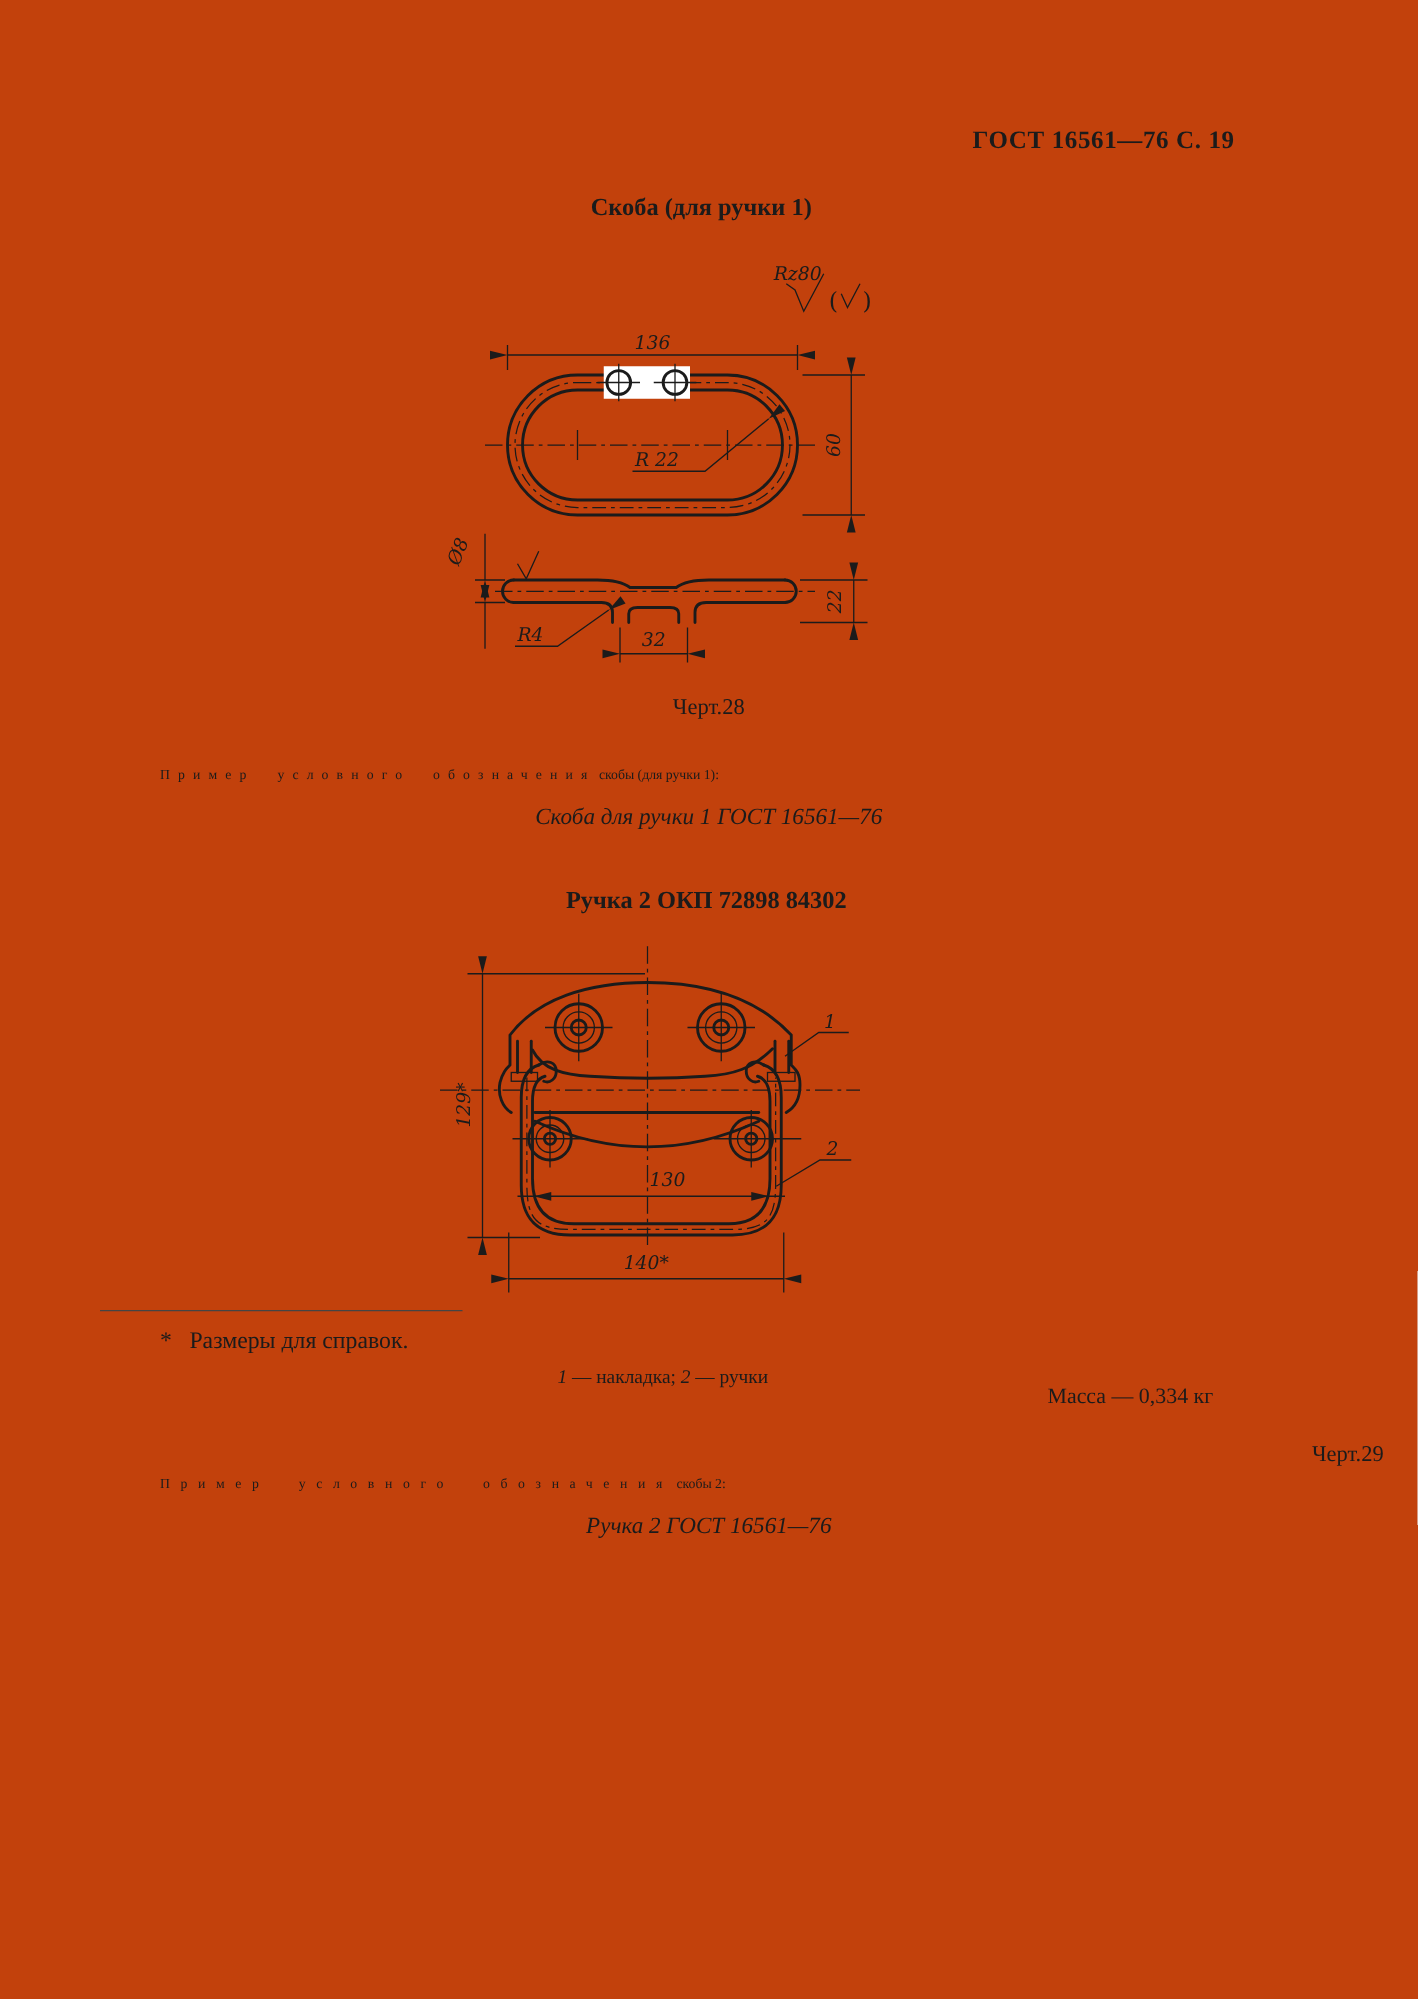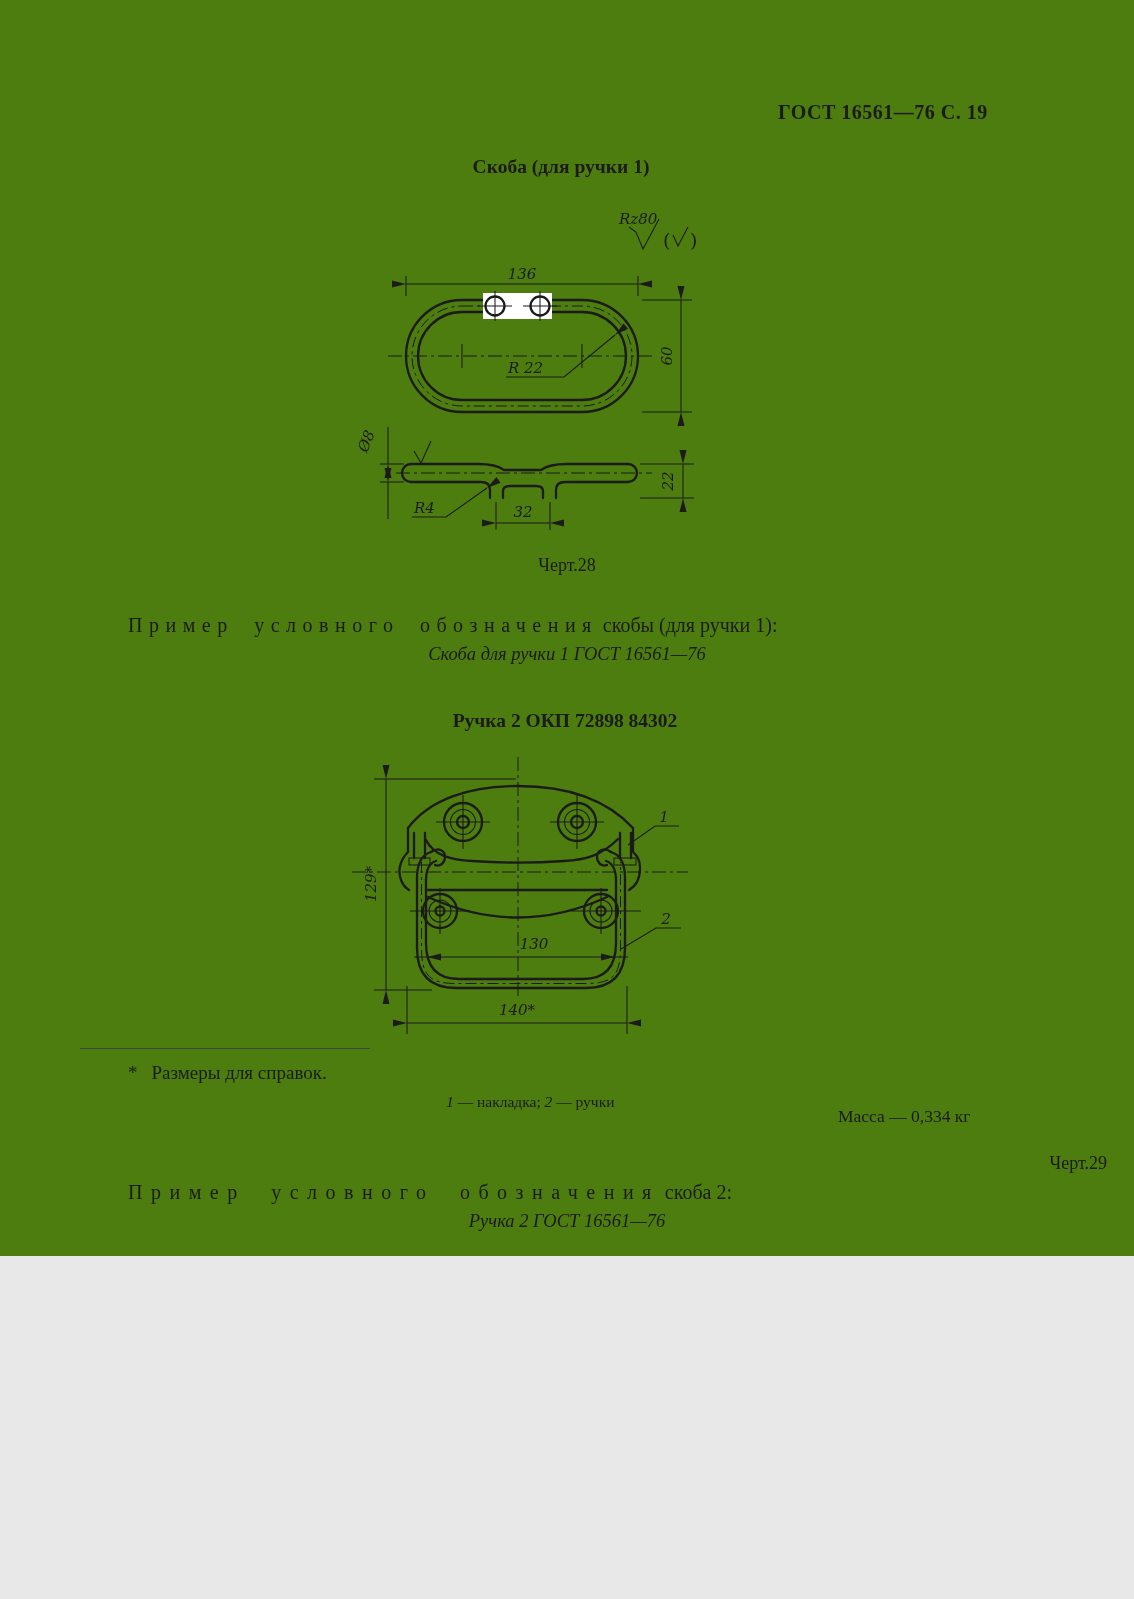--- a/index.html
+++ b/index.html
@@ -1,24 +1,24 @@
 <!DOCTYPE html>
 <html><head>
 <meta charset="utf-8">
 <style>
   html,body{margin:0;padding:0;background:#e8e8e8;}
-  .page{position:relative;width:1134px;height:1256px;background:#4d7c0f;margin:0 auto;
+  .page{position:relative;width:1134px;height:1599px;background:#c2410c;margin:0 auto;
         font-family:"Liberation Serif", serif;color:#1b1b1b;overflow:hidden;}
   .abs{position:absolute;}
   .hdr{top:101px;left:778px;font-size:20px;font-weight:bold;letter-spacing:.5px;}
   .fig-title{top:156px;left:0;width:1122px;text-align:center;font-size:19.5px;font-weight:bold;}
   .fig-cap{left:27px;width:1080px;text-align:center;font-size:18px;}
   .cap28{top:555px;}
   .cap29{top:1153px;text-align:right;}
-  .para{left:128px;width:900px;font-size:20px;white-space:nowrap;font-family:Liberation Serif, serif;}
+  .para{left:128px;width:900px;font-size:11px;white-space:nowrap;font-family:Liberation Serif, serif;}
   .p1{top:614px;}
   .p2{top:1181px;}
   .sp1{letter-spacing:6.5px;word-spacing:9px;}
   .sp2{letter-spacing:8.5px;word-spacing:12px;}
   .desig{left:37px;width:1060px;text-align:center;font-style:italic;font-size:18.5px;}
   .d1{top:644px;}
   .d2{top:1211px;}
   .t29{top:710px;left:0;width:1130px;text-align:center;font-size:19.5px;font-weight:bold;}
   .rule{top:1048px;left:80px;width:290px;border-top:1.4px solid #444;height:0;}
   .footnote{top:1062px;left:128px;font-size:19px;}
@@ -235,16 +235,16 @@
 
   <div class="abs rule"></div>
   <div class="abs footnote"><span class="star">*</span><span>Размеры для справок.</span></div>
 
   <div class="abs legend"><i>1</i><span> — накладка; </span><i>2</i><span> — ручки</span></div>
 
   <div class="abs mass">Масса — 0,334 кг</div>
 
   <div class="abs fig-cap cap29">Черт.29</div>
 
-  <div class="abs para p2"><span class="sp2">Пример условного обозначения</span> <span>скоба 2:</span></div>
+  <div class="abs para p2"><span class="sp2">Пример условного обозначения</span> <span>скобы 2:</span></div>
   <div class="abs desig d2">Ручка 2 ГОСТ 16561—76</div>
 
 </div>
 
 </body></html>

